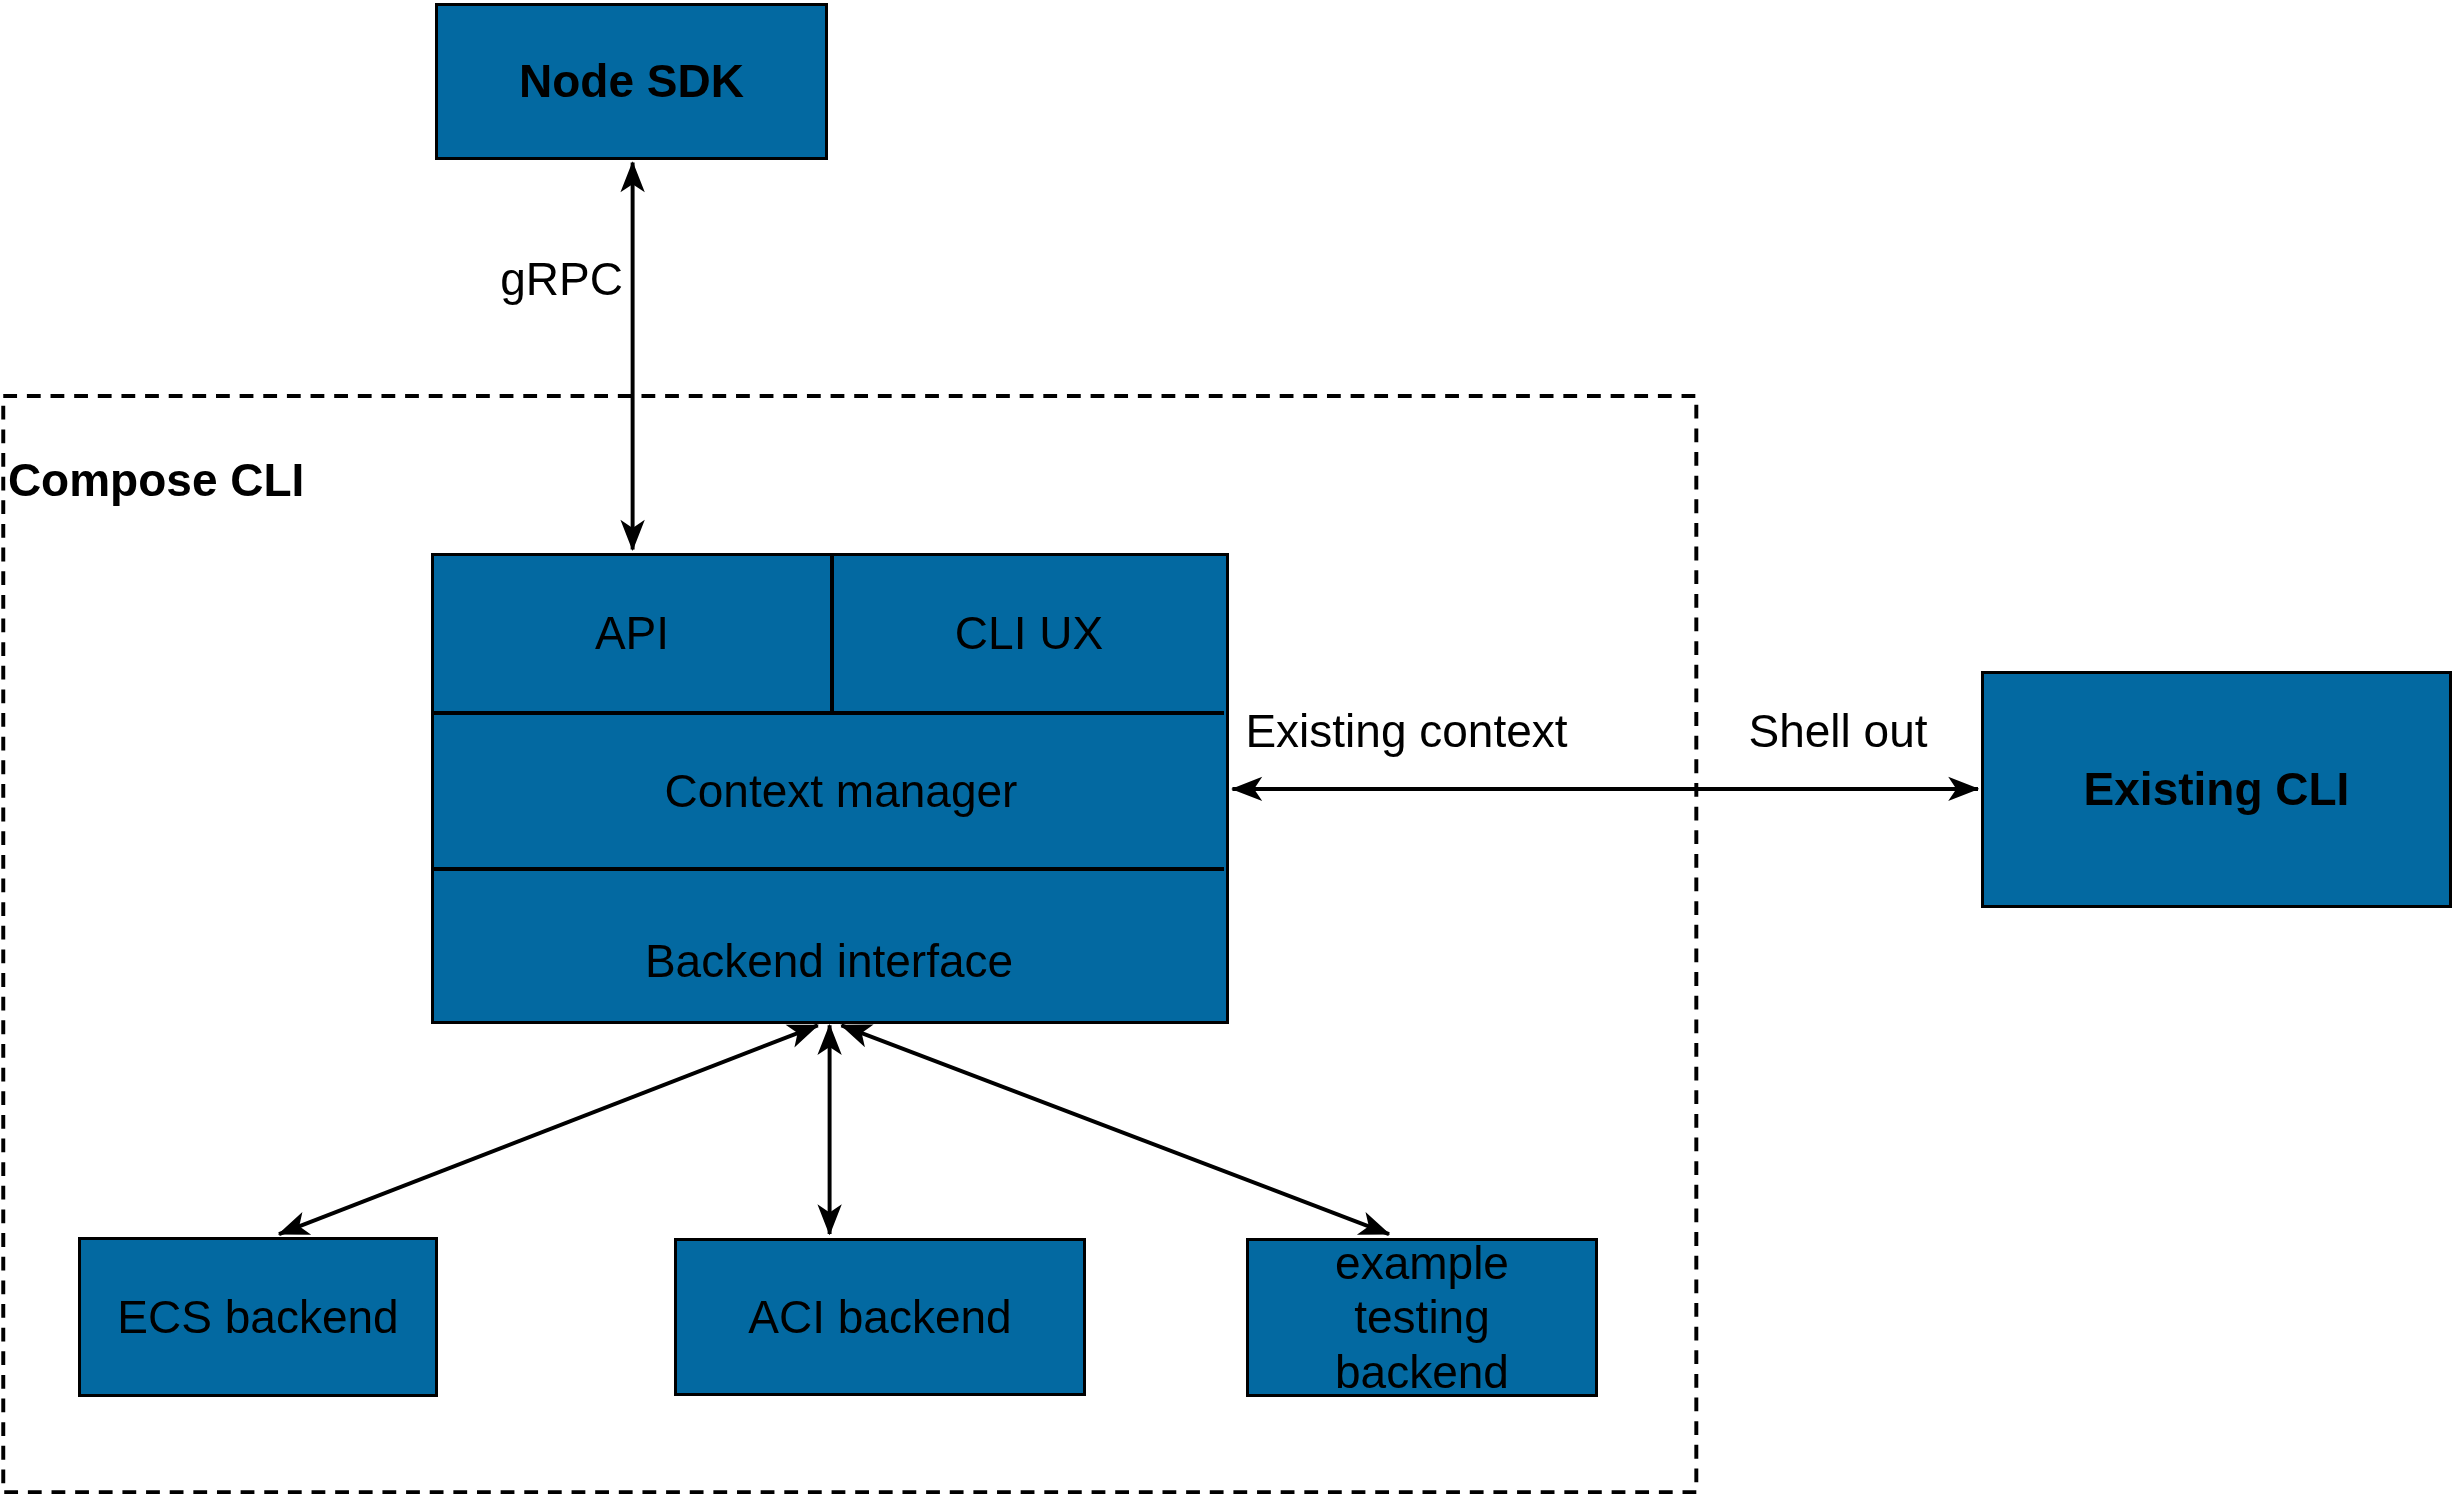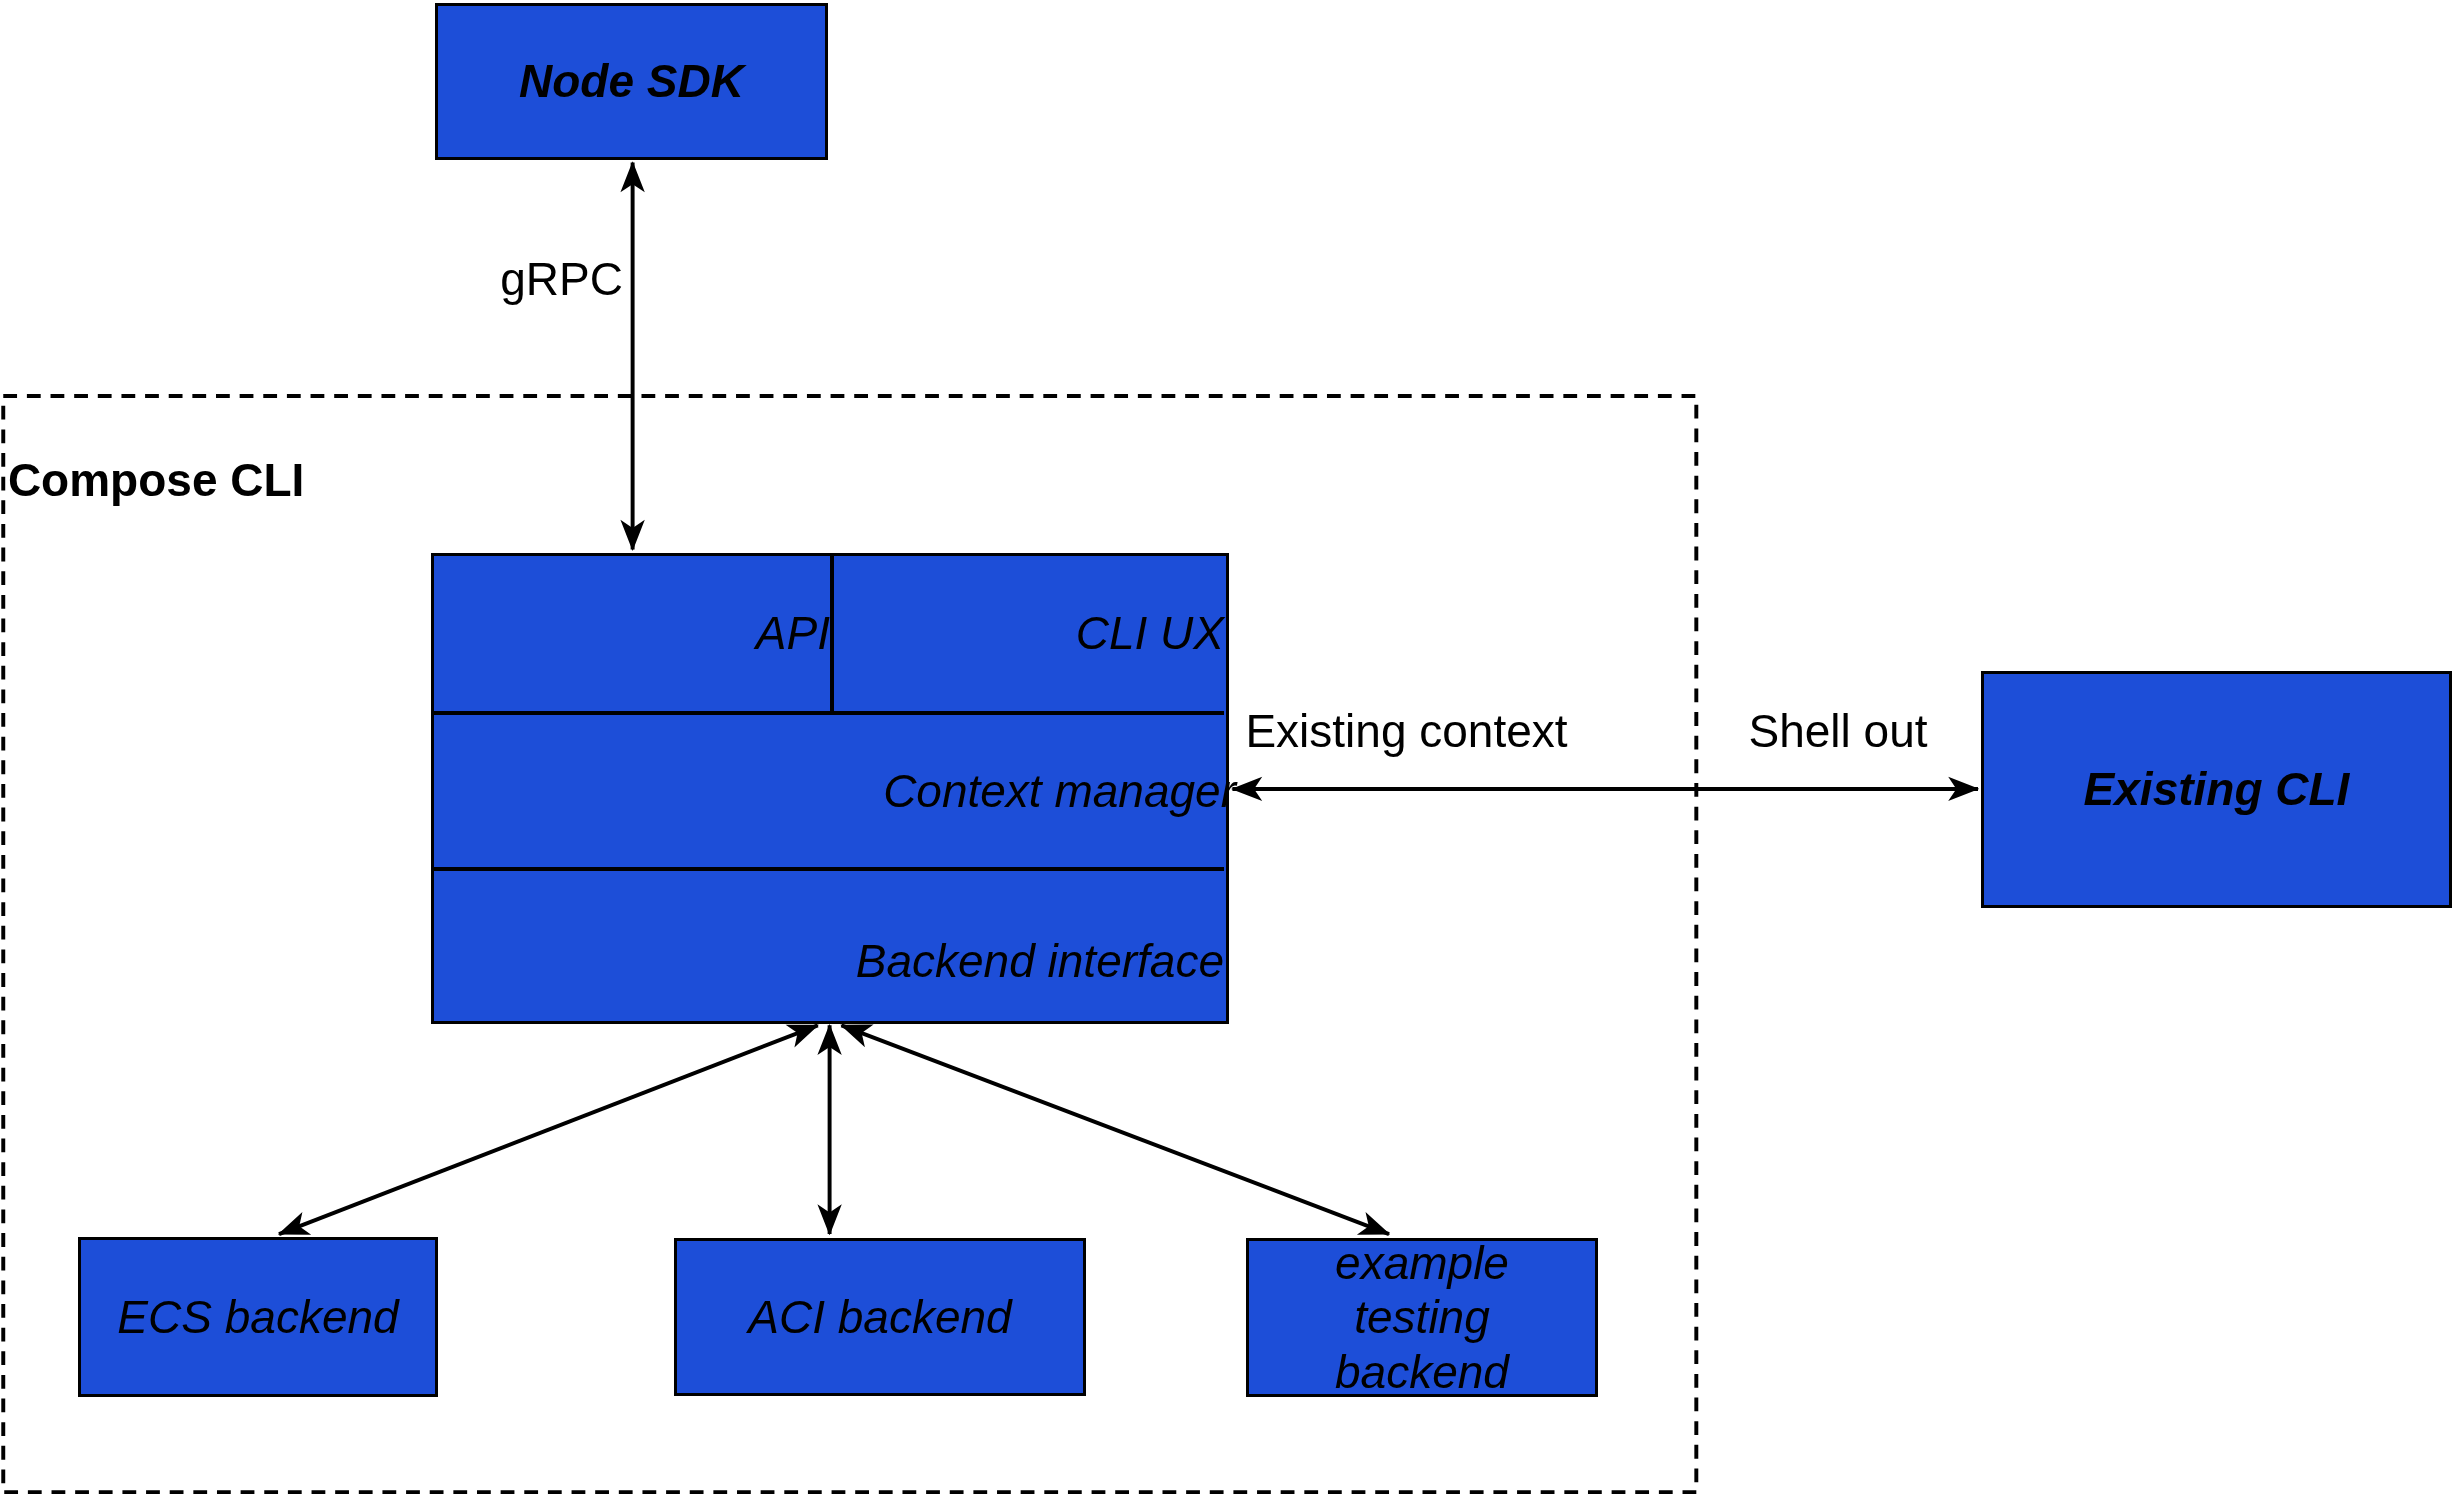--- a/index.html
+++ b/index.html
@@ -33,38 +33,37 @@
   .dashed-rect {
     stroke: #000000;
     stroke-width: 4;
     fill: none;
     stroke-dasharray: 14 10;
   }
   .node {
     position: absolute;
     box-sizing: border-box;
     border: 3.9px solid #000000;
-    background: #1d4ed8;
+    background: #0369a1;
     display: flex;
     align-items: center;
     justify-content: center;
     text-align: center;
-    font-style: italic;
   }
   .node.plain {
     display: block;
   }
   .bold {
     font-weight: bold;
   }
   .cell {
     position: absolute;
     display: flex;
     align-items: center;
-    justify-content: flex-end;
+    justify-content: center;
     text-align: center;
   }
   .divider {
     position: absolute;
     background: #000000;
   }
   .freelabel {
     position: absolute;
     display: flex;
     align-items: center;

